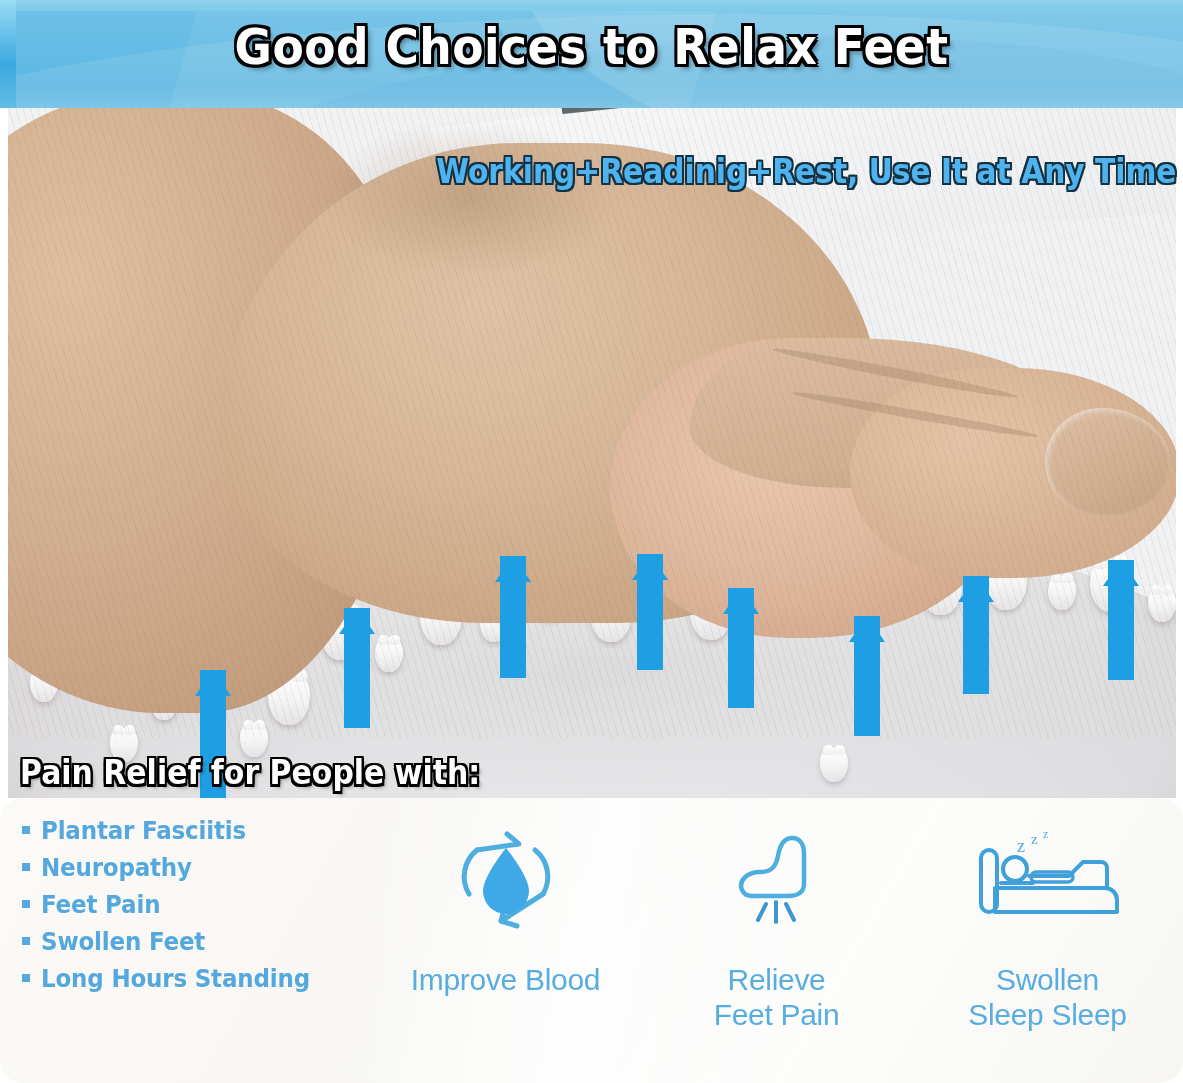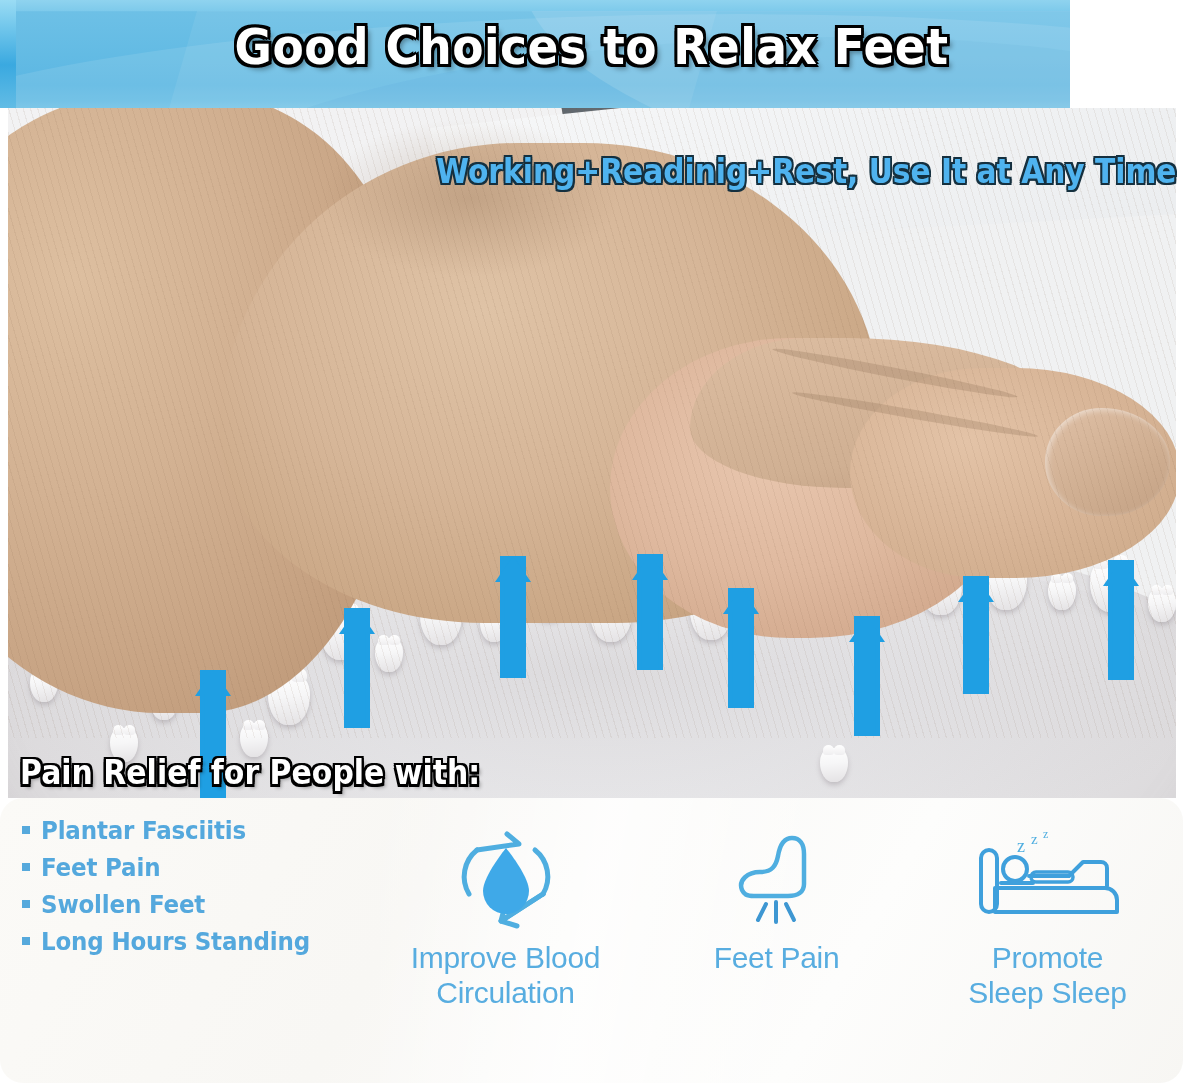--- a/index.html
+++ b/index.html
@@ -16,21 +16,21 @@
     width: 1183px;
     height: 1083px;
     overflow: hidden;
     background: #ffffff;
   }
 
   
   .banner {
     position: absolute;
     left: 0; top: 0;
-    width: 1070px;
+    width: 1183px;
     height: 108px;
     overflow: hidden;
     background: linear-gradient(180deg,
         #7ec9ea 0px, #7ec9ea 10px,
         #6dc0e6 12px, #63bbe4 55px,
         #5cb7e3 85px, #64bbe4 100px, #6ec1e6 108px);
   }
   .banner-topstrip {
     position: absolute;
     left: 0; top: 0;
@@ -372,21 +372,21 @@
     width: 250px;
     text-align: center;
   }
   .benefit-icon {
     height: 112px;
     display: flex;
     align-items: center;
     justify-content: center;
   }
   .benefit-label {
-    margin-top: 2px;
+    margin-top: 24px;
     font-family: "Liberation Sans", sans-serif;
     font-size: 30px;
     line-height: 1.17;
     color: #58ade0;
     letter-spacing: -0.3px;
   }
 </style>
 </head>
 <body>
 
@@ -492,20 +492,24 @@
   <div class="bottom">
     <div class="bottom-sheen"></div>
 
     <div class="bullets">
       <div class="bullet-row">
         <span class="bullet-dot"></span>
         <span class="bullet-label">Plantar Fasciitis</span>
       </div>
       <div class="bullet-row">
         <span class="bullet-dot"></span>
+        <span class="bullet-label">Neuropathy</span>
+      </div>
+      <div class="bullet-row">
+        <span class="bullet-dot"></span>
         <span class="bullet-label">Feet Pain</span>
       </div>
       <div class="bullet-row">
         <span class="bullet-dot"></span>
         <span class="bullet-label">Swollen Feet</span>
       </div>
       <div class="bullet-row">
         <span class="bullet-dot"></span>
         <span class="bullet-label">Long Hours Standing</span>
       </div>
@@ -519,54 +523,54 @@
             <path d="M30 22 A34 34 0 0 0 22 66" stroke="#4FAEE0" stroke-width="5" fill="none" stroke-linecap="round"></path>
             <path d="M88 22 A34 34 0 0 1 96 66" stroke="#4FAEE0" stroke-width="5" fill="none" stroke-linecap="round"></path>
             <path d="M30 22 L72 16 L60 6" stroke="#4FAEE0" stroke-width="5" fill="none" stroke-linecap="round" stroke-linejoin="round"></path>
             <path d="M96 66 L54 93 L70 98" stroke="#4FAEE0" stroke-width="5" fill="none" stroke-linecap="round" stroke-linejoin="round"></path>
             <path d="M96 66 L54 93 L58 78" stroke="#4FAEE0" stroke-width="5" fill="none" stroke-linecap="round" stroke-linejoin="round"></path>
             <path d="M59 20 C59 20 36 48 36 63 a23 23 0 0 0 46 0 C82 48 59 20 59 20 Z" fill="#3FA9E8"></path>
           </svg>
         </div>
         <div class="benefit-label">
           <div>Improve Blood</div>
-          <div>Circulation</div>
         </div>
       </div>
 
       <div class="benefit">
         <div class="benefit-icon">
           <svg width="118" height="108" viewBox="0 0 118 108" fill="none" aria-hidden="true">
             <path d="M24 62 C20 52 30 44 42 44 C54 44 58 38 60 28 C62 16 66 10 74 10 C82 10 86 16 86 26 L86 56 C86 64 80 68 70 68 L36 68 C28 68 26 66 24 62 Z" stroke="#4FAEE0" stroke-width="4.5" fill="none" stroke-linejoin="round"></path>
             <path d="M58 74 L58 94" stroke="#3E97D2" stroke-width="4" stroke-linecap="round"></path>
             <path d="M48 76 L40 92" stroke="#3E97D2" stroke-width="4" stroke-linecap="round"></path>
             <path d="M68 76 L76 92" stroke="#3E97D2" stroke-width="4" stroke-linecap="round"></path>
           </svg>
         </div>
         <div class="benefit-label">
+          <div>Relieve</div>
           <div>Feet Pain</div>
         </div>
       </div>
 
       <div class="benefit">
         <div class="benefit-icon">
           <svg width="150" height="108" viewBox="0 0 150 108" fill="none" aria-hidden="true">
             <text x="44" y="24" font-family="Liberation Serif, serif" font-size="18" fill="#4FAEE0">z</text>
             <text x="58" y="16" font-family="Liberation Serif, serif" font-size="15" fill="#4FAEE0">z</text>
             <text x="70" y="10" font-family="Liberation Serif, serif" font-size="12" fill="#4FAEE0">z</text>
             <rect x="8" y="22" width="16" height="62" rx="8" stroke="#3FA0DC" stroke-width="4" fill="none"></rect>
             <path d="M22 60 L132 60 a12 12 0 0 1 12 12 L144 84 L22 84 Z" stroke="#3FA0DC" stroke-width="4" fill="none" stroke-linejoin="round"></path>
             <circle cx="42" cy="41" r="12" stroke="#3FA0DC" stroke-width="4" fill="none"></circle>
             <path d="M28 55 L60 55" stroke="#3FA0DC" stroke-width="4" stroke-linecap="round"></path>
             <path d="M56 48 L96 48 L110 34 L128 34 a6 6 0 0 1 6 6 L134 58" stroke="#3FA0DC" stroke-width="4" fill="none" stroke-linejoin="round" stroke-linecap="round"></path>
             <rect x="58" y="44" width="42" height="10" rx="5" stroke="#3FA0DC" stroke-width="3.5" fill="none"></rect>
           </svg>
         </div>
         <div class="benefit-label">
-          <div>Promote</div>
+          <div>Swollen</div>
           <div>Sleep Sleep</div>
         </div>
       </div>
 
     </div>
   </div>
 
 </div>
 
 </body></html>

